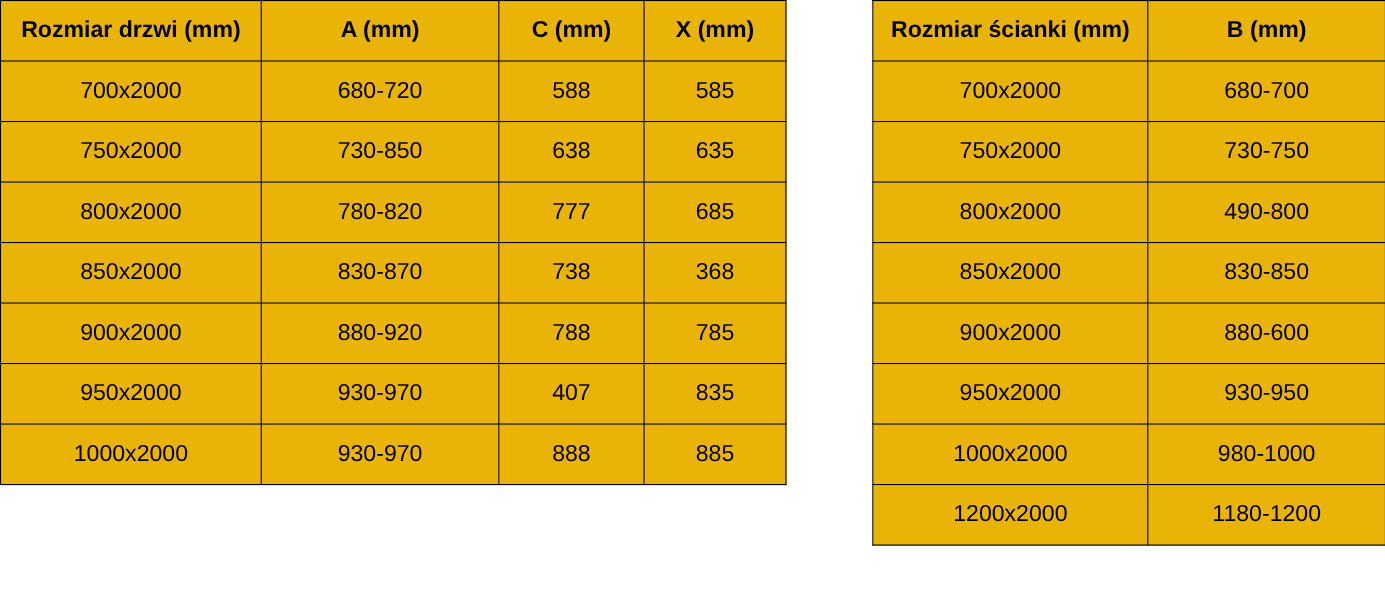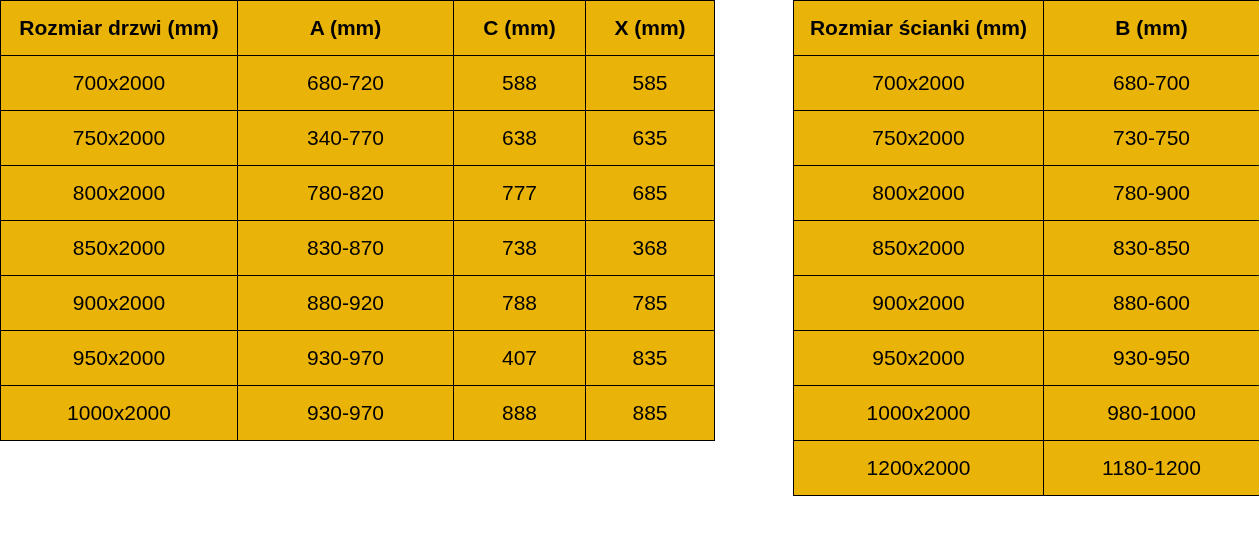--- a/index.html
+++ b/index.html
@@ -83,21 +83,21 @@
       </thead>
       <tbody>
         <tr>
           <td>700x2000</td>
           <td>680-720</td>
           <td>588</td>
           <td>585</td>
         </tr>
         <tr>
           <td>750x2000</td>
-          <td>340-770</td>
+          <td>730-850</td>
           <td>638</td>
           <td>635</td>
         </tr>
         <tr>
           <td>800x2000</td>
           <td>780-820</td>
           <td>777</td>
           <td>685</td>
         </tr>
         <tr>
@@ -144,21 +144,21 @@
         <tr>
           <td>700x2000</td>
           <td>680-700</td>
         </tr>
         <tr>
           <td>750x2000</td>
           <td>730-750</td>
         </tr>
         <tr>
           <td>800x2000</td>
-          <td>780-900</td>
+          <td>490-800</td>
         </tr>
         <tr>
           <td>850x2000</td>
           <td>830-850</td>
         </tr>
         <tr>
           <td>900x2000</td>
           <td>880-600</td>
         </tr>
         <tr>

